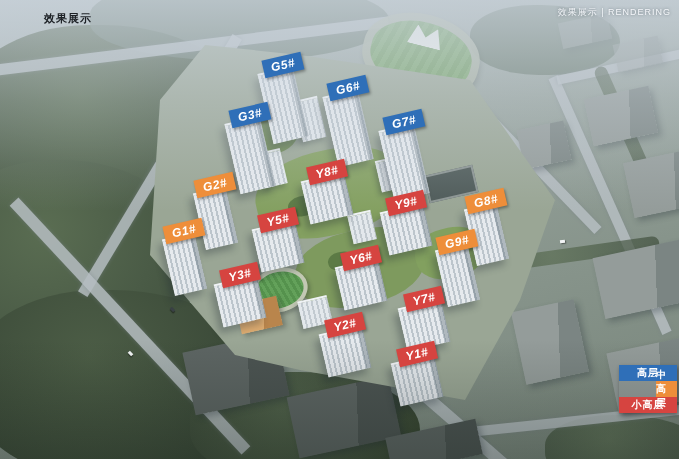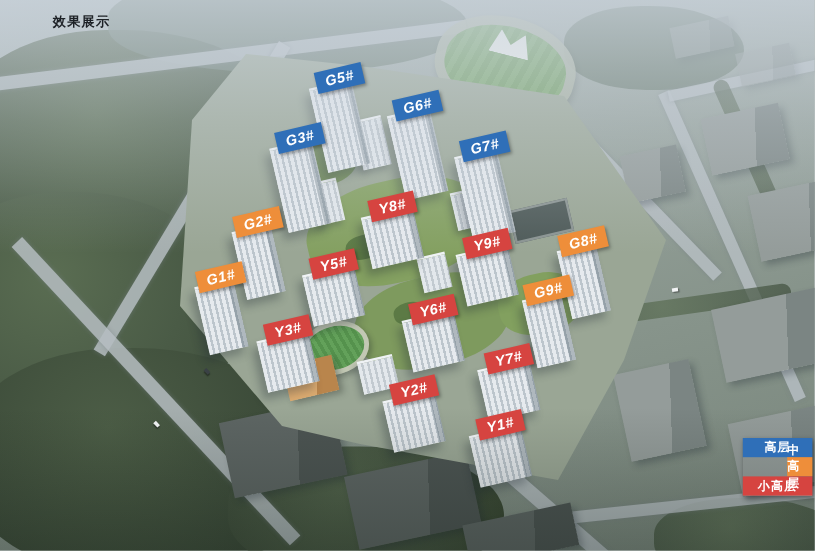--- a/index.html
+++ b/index.html
@@ -150,20 +150,21 @@
       <div class="tag" style="left: 424px; top: 299px; background: rgb(214, 68, 64);">Y7#</div>
       <div class="tower" style="left: 323px; top: 329px; width: 44px; height: 42px;"></div>
       <div class="tag" style="left: 345px; top: 325px; background: rgb(214, 68, 64);">Y2#</div>
       <div class="tower" style="left: 395px; top: 358px; width: 44px; height: 42px;"></div>
       <div class="tag" style="left: 417px; top: 354px; background: rgb(214, 68, 64);">Y1#</div>
     </div>
 
   <div class="haze"></div>
 
   <div class="title-left">效果展示</div>
+  <div class="title-right">效果展示 | RENDERING</div>
 
   <div class="legend">
     <div class="legend-row" style="background: rgb(47, 111, 184);">高层</div>
     <div class="legend-row" style="background: rgb(238, 142, 58); margin-left: 37px;">中高层</div>
     <div class="legend-row" style="background: rgb(214, 68, 64);">小高层</div>
   </div>
 
 </div>
 
 </body></html>

